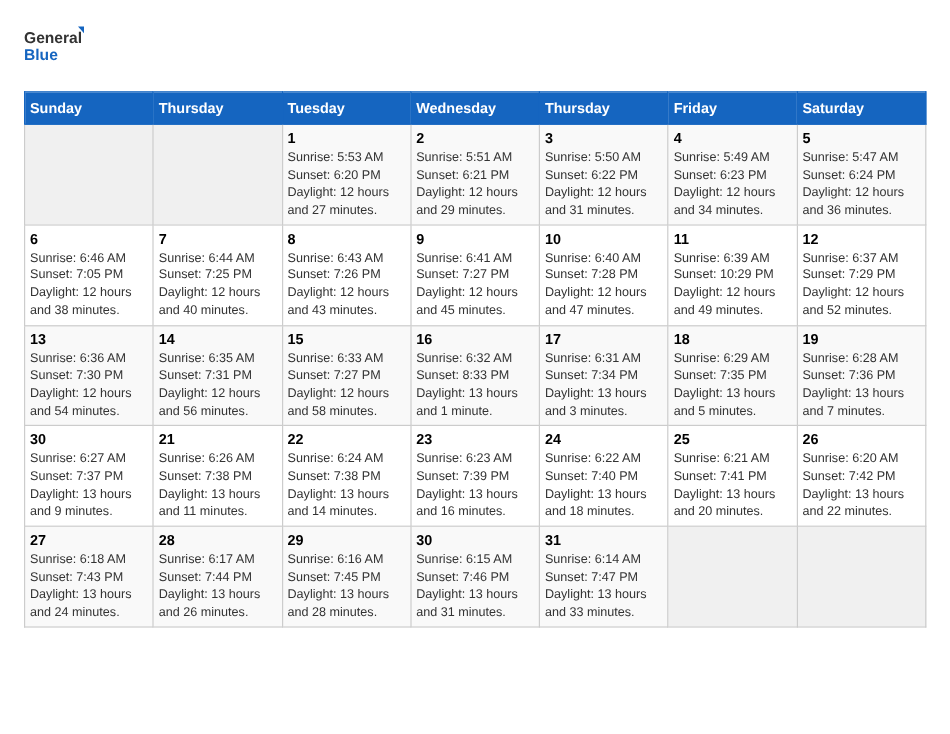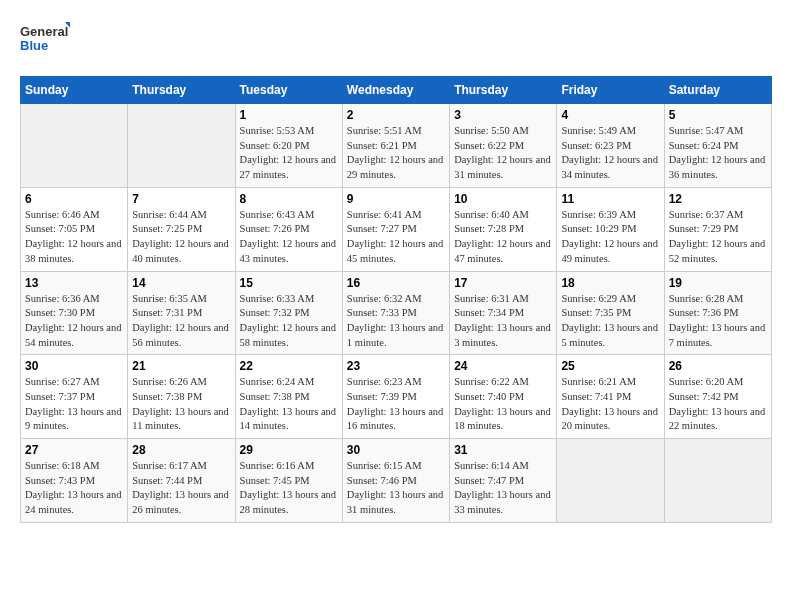--- a/index.html
+++ b/index.html
@@ -61,21 +61,20 @@
     .day-number {
       font-weight: bold;
       font-size: 12px;
       display: block;
       margin-bottom: 2px;
     }
     .day-info {
       color: #333;
       font-size: 10.5px;
       line-height: 1.4;
-      font-family: Liberation Serif, serif;
     }
     .empty-cell {
       background: #f0f0f0 !important;
     }
   </style>
 </head>
 <body>
 
 <div class="header">
   <div class="logo">
@@ -205,28 +204,28 @@
         <td>
           <span class="day-number">14</span>
           <div class="day-info">Sunrise: 6:35 AM
 Sunset: 7:31 PM
 Daylight: 12 hours
 and 56 minutes.</div>
         </td>
         <td>
           <span class="day-number">15</span>
           <div class="day-info">Sunrise: 6:33 AM
-Sunset: 7:32 PM
+Sunset: 7:27 PM
 Daylight: 12 hours
 and 58 minutes.</div>
         </td>
         <td>
           <span class="day-number">16</span>
           <div class="day-info">Sunrise: 6:32 AM
-Sunset: 7:33 PM
+Sunset: 8:33 PM
 Daylight: 13 hours
 and 1 minute.</div>
         </td>
         <td>
           <span class="day-number">17</span>
           <div class="day-info">Sunrise: 6:31 AM
 Sunset: 7:34 PM
 Daylight: 13 hours
 and 3 minutes.</div>
         </td>

